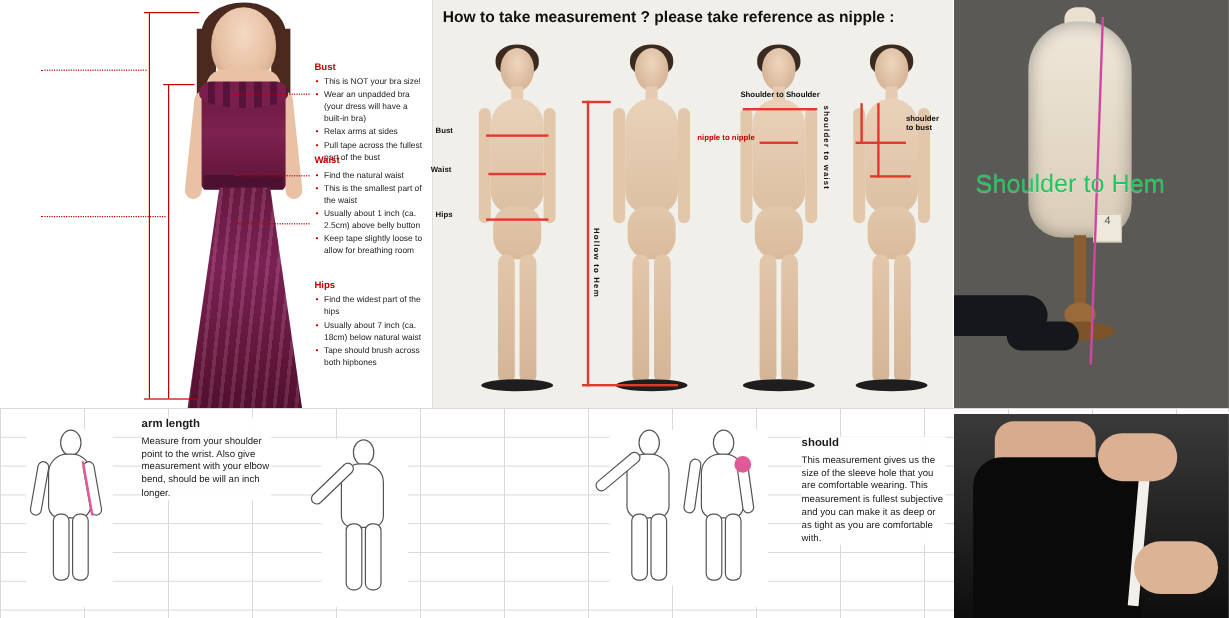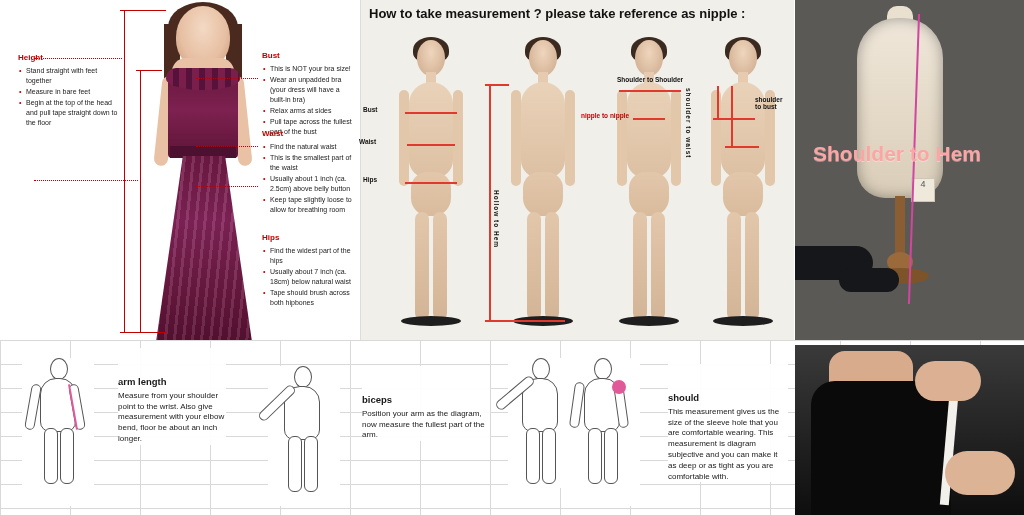--- a/index.html
+++ b/index.html
@@ -76,29 +76,29 @@
      border-radius:40px 40px 28px 28px;box-shadow:0 0 14px rgba(0,0,0,.35) inset;}
   #form-neck{left:92px;top:6px;width:26px;height:20px;background:#e9e0d0;border-radius:10px 10px 2px 2px;}
   #form-stand{left:100px;top:196px;width:10px;height:62px;background:#8a5d32;}
   #form-knob{left:92px;top:252px;width:26px;height:20px;background:#9a6a3a;border-radius:50%;}
   #form-foot{left:76px;top:268px;width:58px;height:16px;background:#7d5429;border-radius:50%;}
   #form-tape{left:118px;top:14px;width:2px;height:290px;background:#d146a0;transform:rotate(2deg);}
   #form-badge{left:116px;top:178px;width:22px;height:22px;border:1px solid #cfc7b6;color:#555;font-size:9px;
      text-align:center;line-height:11px;background:#efe9dc;}
   #hand-a{left:0px;top:246px;width:78px;height:34px;background:#15171a;border-radius:0 18px 18px 0;}
   #hand-b{left:44px;top:268px;width:60px;height:24px;background:#15171a;border-radius:14px;}
-  #shoulder-to-hem-label{left:18px;top:142px;font-size:21px;font-weight:bold;color:#fca5a5;
+  #shoulder-to-hem-label{left:18px;top:142px;font-size:21px;font-weight:normal;color:#22c55e;
      text-shadow:0 1px 0 rgba(255,255,255,.35);}
 
   
   #sheet{left:0;top:340px;width:1024px;height:175px;background:#fff;
      background-image:linear-gradient(#d9d9d9 1px,transparent 1px),linear-gradient(90deg,#d9d9d9 1px,transparent 1px);
      background-size:70px 24px,70px 24px;}
   .note{position:absolute;font-size:8px;line-height:1.35;color:#1a1a1a;background:rgba(255,255,255,.93);}
-  .note b{display:block;font-size:9.5px;margin-bottom:2px;margin-top:28px;}
+  .note b{display:block;font-size:9.5px;margin-bottom:2px;}
 
   
   .sketch{position:absolute;background:#fff;}
   .sk-head{position:absolute;width:16px;height:20px;border:1px solid #555;border-radius:50%;background:#fff;}
   .sk-torso{position:absolute;width:34px;height:52px;border:1px solid #555;border-radius:16px 16px 10px 10px;background:#fff;}
   .sk-leg{position:absolute;width:12px;height:54px;border:1px solid #555;border-radius:6px;background:#fff;}
   .sk-arm{position:absolute;width:8px;height:44px;border:1px solid #555;border-radius:5px;background:#fff;}
   .sk-pink{position:absolute;background:#e05a9a;}
 
   
@@ -135,28 +135,20 @@
 
     <div class="vline" style="left:140px;top:70px;height:262px;"></div>
     <div class="tick" style="left:136px;top:70px;width:26px;"></div>
 
     <div class="dotline" style="left:196px;top:78px;width:62px;"></div>
     <div class="dotline" style="left:196px;top:146px;width:62px;"></div>
     <div class="dotline" style="left:196px;top:186px;width:62px;"></div>
     <div class="dotline" style="left:34px;top:58px;width:88px;"></div>
     <div class="dotline" style="left:34px;top:180px;width:104px;"></div>
 
-    <div class="lbl" style="left:18px;top:52px;width:100px;">
-      <h4 class="bold">Height</h4>
-      <ul>
-        <li>Stand straight with feet together</li>
-        <li>Measure in bare feet</li>
-        <li>Begin at the top of the head and pull tape straight down to the floor</li>
-      </ul>
-    </div>
 
 
     <div class="lbl" style="left:262px;top:50px;width:92px;">
       <h4 class="bold">Bust</h4>
       <ul>
         <li>This is NOT your bra size!</li>
         <li>Wear an unpadded bra (your dress will have a built-in bra)</li>
         <li>Relax arms at sides</li>
         <li>Pull tape across the fullest part of the bust</li>
       </ul>
@@ -279,35 +271,31 @@
       <div class="sk-torso" style="left:18px;top:20px;"></div>
       <div class="sk-arm" style="left:6px;top:26px;transform:rotate(10deg);"></div>
       <div class="sk-arm" style="left:50px;top:26px;transform:rotate(-10deg);"></div>
       <div class="sk-pink" style="left:50px;top:26px;width:2px;height:46px;transform:rotate(-10deg);"></div>
       <div class="sk-leg" style="left:22px;top:70px;"></div>
       <div class="sk-leg" style="left:38px;top:70px;"></div>
     </div>
 
     <div class="note" style="left:118px;top:8px;width:108px;">
       <b>arm length</b>
-      <span>Measure from your shoulder point to the wrist. Also give measurement with your elbow bend, floor be about an inch longer.</span>
+      <span>Measure from your shoulder point to the wrist. Also give measurement with your elbow bend, should be will an inch longer.</span>
     </div>
 
     <div class="sketch" style="left:268px;top:26px;width:72px;height:140px;">
       <div class="sk-head" style="left:26px;top:0;"></div>
       <div class="sk-torso" style="left:16px;top:20px;"></div>
       <div class="sk-arm" style="left:4px;top:14px;transform:rotate(46deg);"></div>
       <div class="sk-leg" style="left:20px;top:70px;"></div>
       <div class="sk-leg" style="left:36px;top:70px;"></div>
     </div>
 
-    <div class="note" style="left:362px;top:26px;width:128px;">
-      <b>biceps</b>
-      <span>Position your arm as the diagram, now measure the fullest part of the arm.</span>
-    </div>
 
     <div class="sketch" style="left:508px;top:18px;width:66px;height:130px;">
       <div class="sk-head" style="left:24px;top:0;"></div>
       <div class="sk-torso" style="left:14px;top:20px;"></div>
       <div class="sk-arm" style="left:2px;top:12px;transform:rotate(50deg);"></div>
       <div class="sk-leg" style="left:18px;top:70px;"></div>
       <div class="sk-leg" style="left:34px;top:70px;"></div>
     </div>
 
     <div class="sketch" style="left:566px;top:18px;width:74px;height:148px;">
@@ -315,21 +303,21 @@
       <div class="sk-torso" style="left:18px;top:20px;"></div>
       <div class="sk-arm" style="left:6px;top:24px;transform:rotate(8deg);"></div>
       <div class="sk-arm" style="left:50px;top:24px;transform:rotate(-8deg);"></div>
       <div class="sk-pink" style="left:46px;top:22px;width:14px;height:14px;border-radius:50%;"></div>
       <div class="sk-leg" style="left:22px;top:70px;"></div>
       <div class="sk-leg" style="left:38px;top:70px;"></div>
     </div>
 
     <div class="note" style="left:668px;top:24px;width:120px;">
       <b>should</b>
-      <span>This measurement gives us the size of the sleeve hole that you are comfortable wearing. This measurement is diagram subjective and you can make it as deep or as tight as you are comfortable with.</span>
+      <span>This measurement gives us the size of the sleeve hole that you are comfortable wearing. This measurement is fullest subjective and you can make it as deep or as tight as you are comfortable with.</span>
     </div>
   </div>
 
   <div class="abs" id="photo-armhole">
     <div class="abs" id="ph-bg"></div>
     <div class="abs" id="ph-skin"></div>
     <div class="abs" id="ph-shirt"></div>
     <div class="abs" id="ph-tape"></div>
     <div class="abs" id="ph-hand1"></div>
     <div class="abs" id="ph-hand2"></div>

